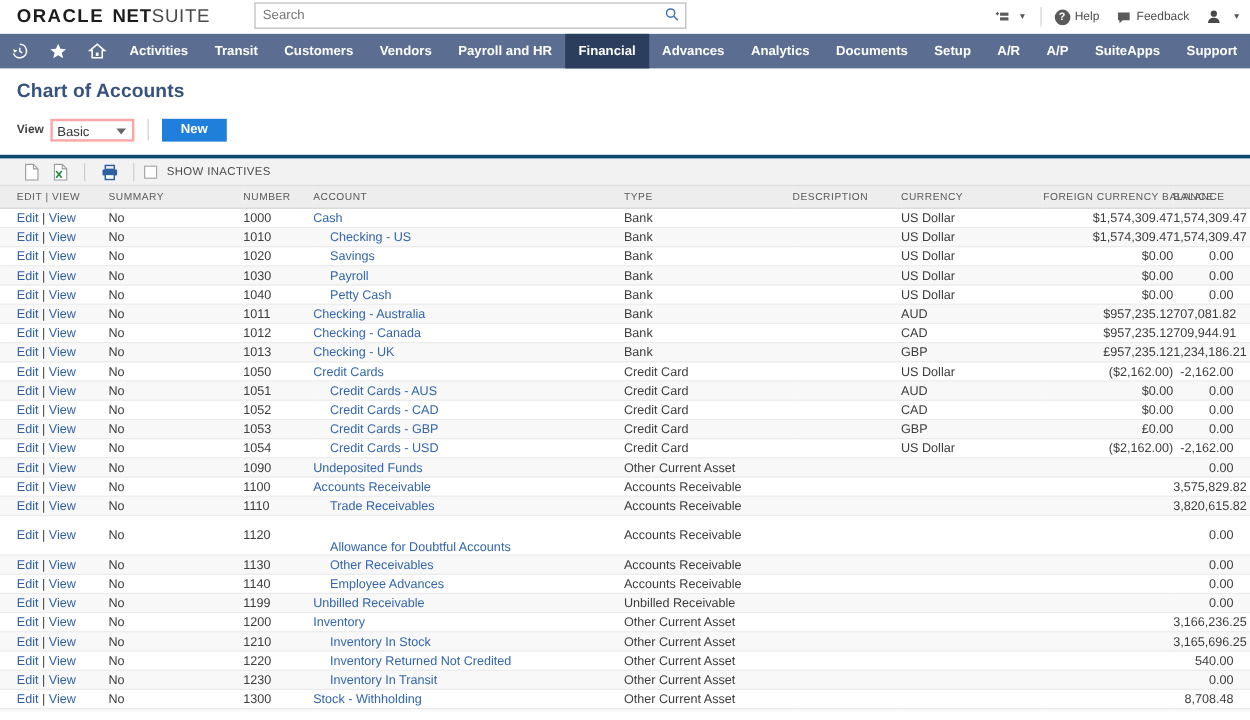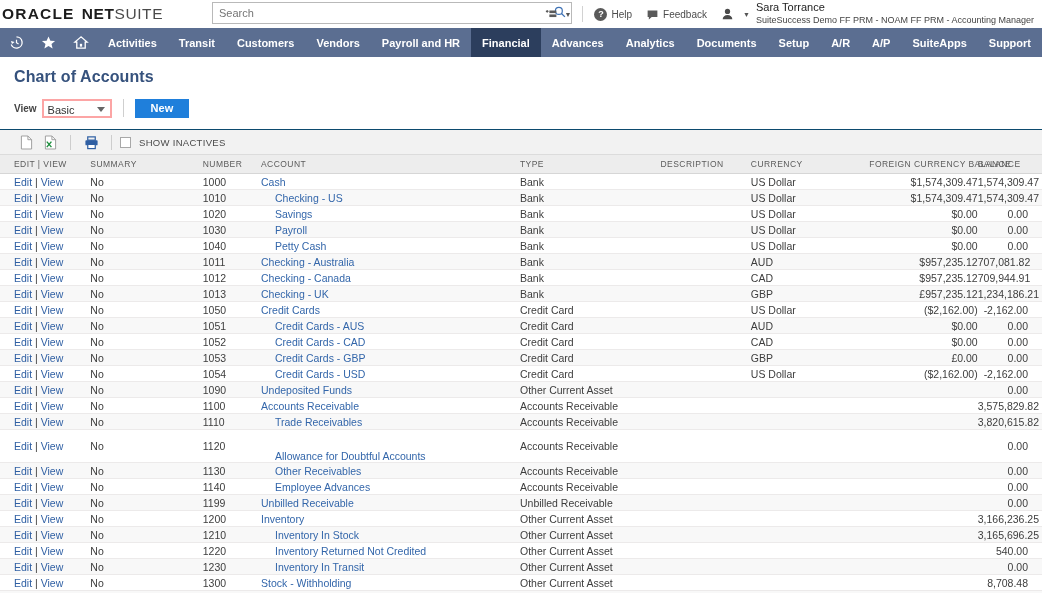--- a/index.html
+++ b/index.html
@@ -7,21 +7,21 @@
   body {
     width:1042px; height:600px; overflow:hidden;
     background:#fff;
     font-family:"Liberation Sans", sans-serif;
     font-size:11px; color:#333;
     -webkit-font-smoothing:antialiased;
   }
 
   
   .topbar { height:28px; background:#fff; display:flex; align-items:center; position:relative; }
-  .brand { margin-left:2px; display:flex; align-items:baseline; letter-spacing:.5px; }
+  .brand { margin-left:14px; display:flex; align-items:baseline; letter-spacing:.5px; }
   .brand .oracle { font-size:15.5px; font-weight:bold; color:#1c1c1c; letter-spacing:1.2px; }
   .brand .net { font-size:15.5px; font-weight:bold; color:#1c1c1c; letter-spacing:.6px; margin-left:7px; }
   .brand .suite { font-size:15.5px; font-weight:normal; color:#4a4a4a; letter-spacing:.6px; }
 
   .searchwrap { position:absolute; left:212px; top:2px; width:360px; height:22px; }
   .searchwrap input {
     width:100%; height:22px; border:1px solid #b9b9b9; background:#fff;
     padding:0 24px 0 6px; font-size:11px; color:#777;
     font-family:"Liberation Sans", sans-serif; outline:none;
   }
@@ -54,21 +54,21 @@
   .viewlabel { font-size:10px; font-weight:bold; color:#444; margin-right:5px; }
   .vselect { position:relative; width:70px; height:19px; border:2px solid #fca5a5; background:#fff; }
   .vselect .vtxt { position:absolute; left:4px; top:3px; font-size:11px; color:#333; }
   .vselect .vcaret { position:absolute; right:5px; top:6px; width:0; height:0;
     border-left:4px solid transparent; border-right:4px solid transparent; border-top:5px solid #666; }
   .vdiv { width:1px; height:18px; background:#cfcfcf; margin:0 11px; }
   .newbtn { background:#1f7fdb; color:#fff; border:none; font-size:11px; font-weight:bold;
     padding:0 16px; height:19px; font-family:"Liberation Sans", sans-serif; cursor:pointer; }
 
   
-  .toolbar { height:26px; background:#f2f2f2; border-top:1px solid #0c4a6e; border-bottom:1px solid #dcdcdc;
+  .toolbar { height:26px; background:#f2f2f2; border-top:3px solid #0c4a6e; border-bottom:1px solid #dcdcdc;
     margin-top:10px; display:flex; align-items:center; padding-left:14px; gap:0; }
   .tb-ico { width:24px; height:22px; display:flex; align-items:center; justify-content:center; }
   .tb-sep { width:1px; height:15px; background:#cdcdcd; margin:0 8px; }
   .tb-check { width:11px; height:11px; border:1px solid #a8a8a8; background:#fff; }
   .tb-lbl { font-size:9.5px; color:#4a4a4a; letter-spacing:.3px; margin-left:8px; }
 
   
   table.grid { width:1042px; border-collapse:collapse; table-layout:fixed; }
   table.grid th {
     background:#ededed; font-size:8.5px; font-weight:normal; color:#5b5b5b;
@@ -134,24 +134,20 @@
         <path d="M2 3h12v8H7l-3.5 3V11H2z" fill="#5a5a5a"></path>
       </svg>
       <span class="lbl">Feedback</span>
     </div>
     <div class="userblock">
       <svg width="15" height="14" viewBox="0 0 16 16">
         <circle cx="8" cy="5" r="3" fill="#4a4a4a"></circle>
           <path d="M2.5 14c0-3.2 2.5-5 5.5-5s5.5 1.8 5.5 5z" fill="#4a4a4a"></path>
       </svg>
       <span class="tr-caret">▼</span>
-      <div>
-        <div class="username">Sara Torrance</div>
-        <div class="userrole">SuiteSuccess Demo FF PRM - NOAM FF PRM - Accounting Manager</div>
-      </div>
     </div>
   </div>
 </div>
 
 <div class="navbar">
   <div class="navicon">
     <svg width="15" height="15" viewBox="0 0 16 16">
         <path d="M8 2a6 6 0 1 1-5.6 8.2" fill="none" stroke="#fff" stroke-width="1.4"></path>
         <path d="M2 6.5l1.2 3 2.8-2z" fill="#fff"></path>
         <path d="M8 5v3.3l2.2 1.4" stroke="#fff" stroke-width="1.3" fill="none"></path>

